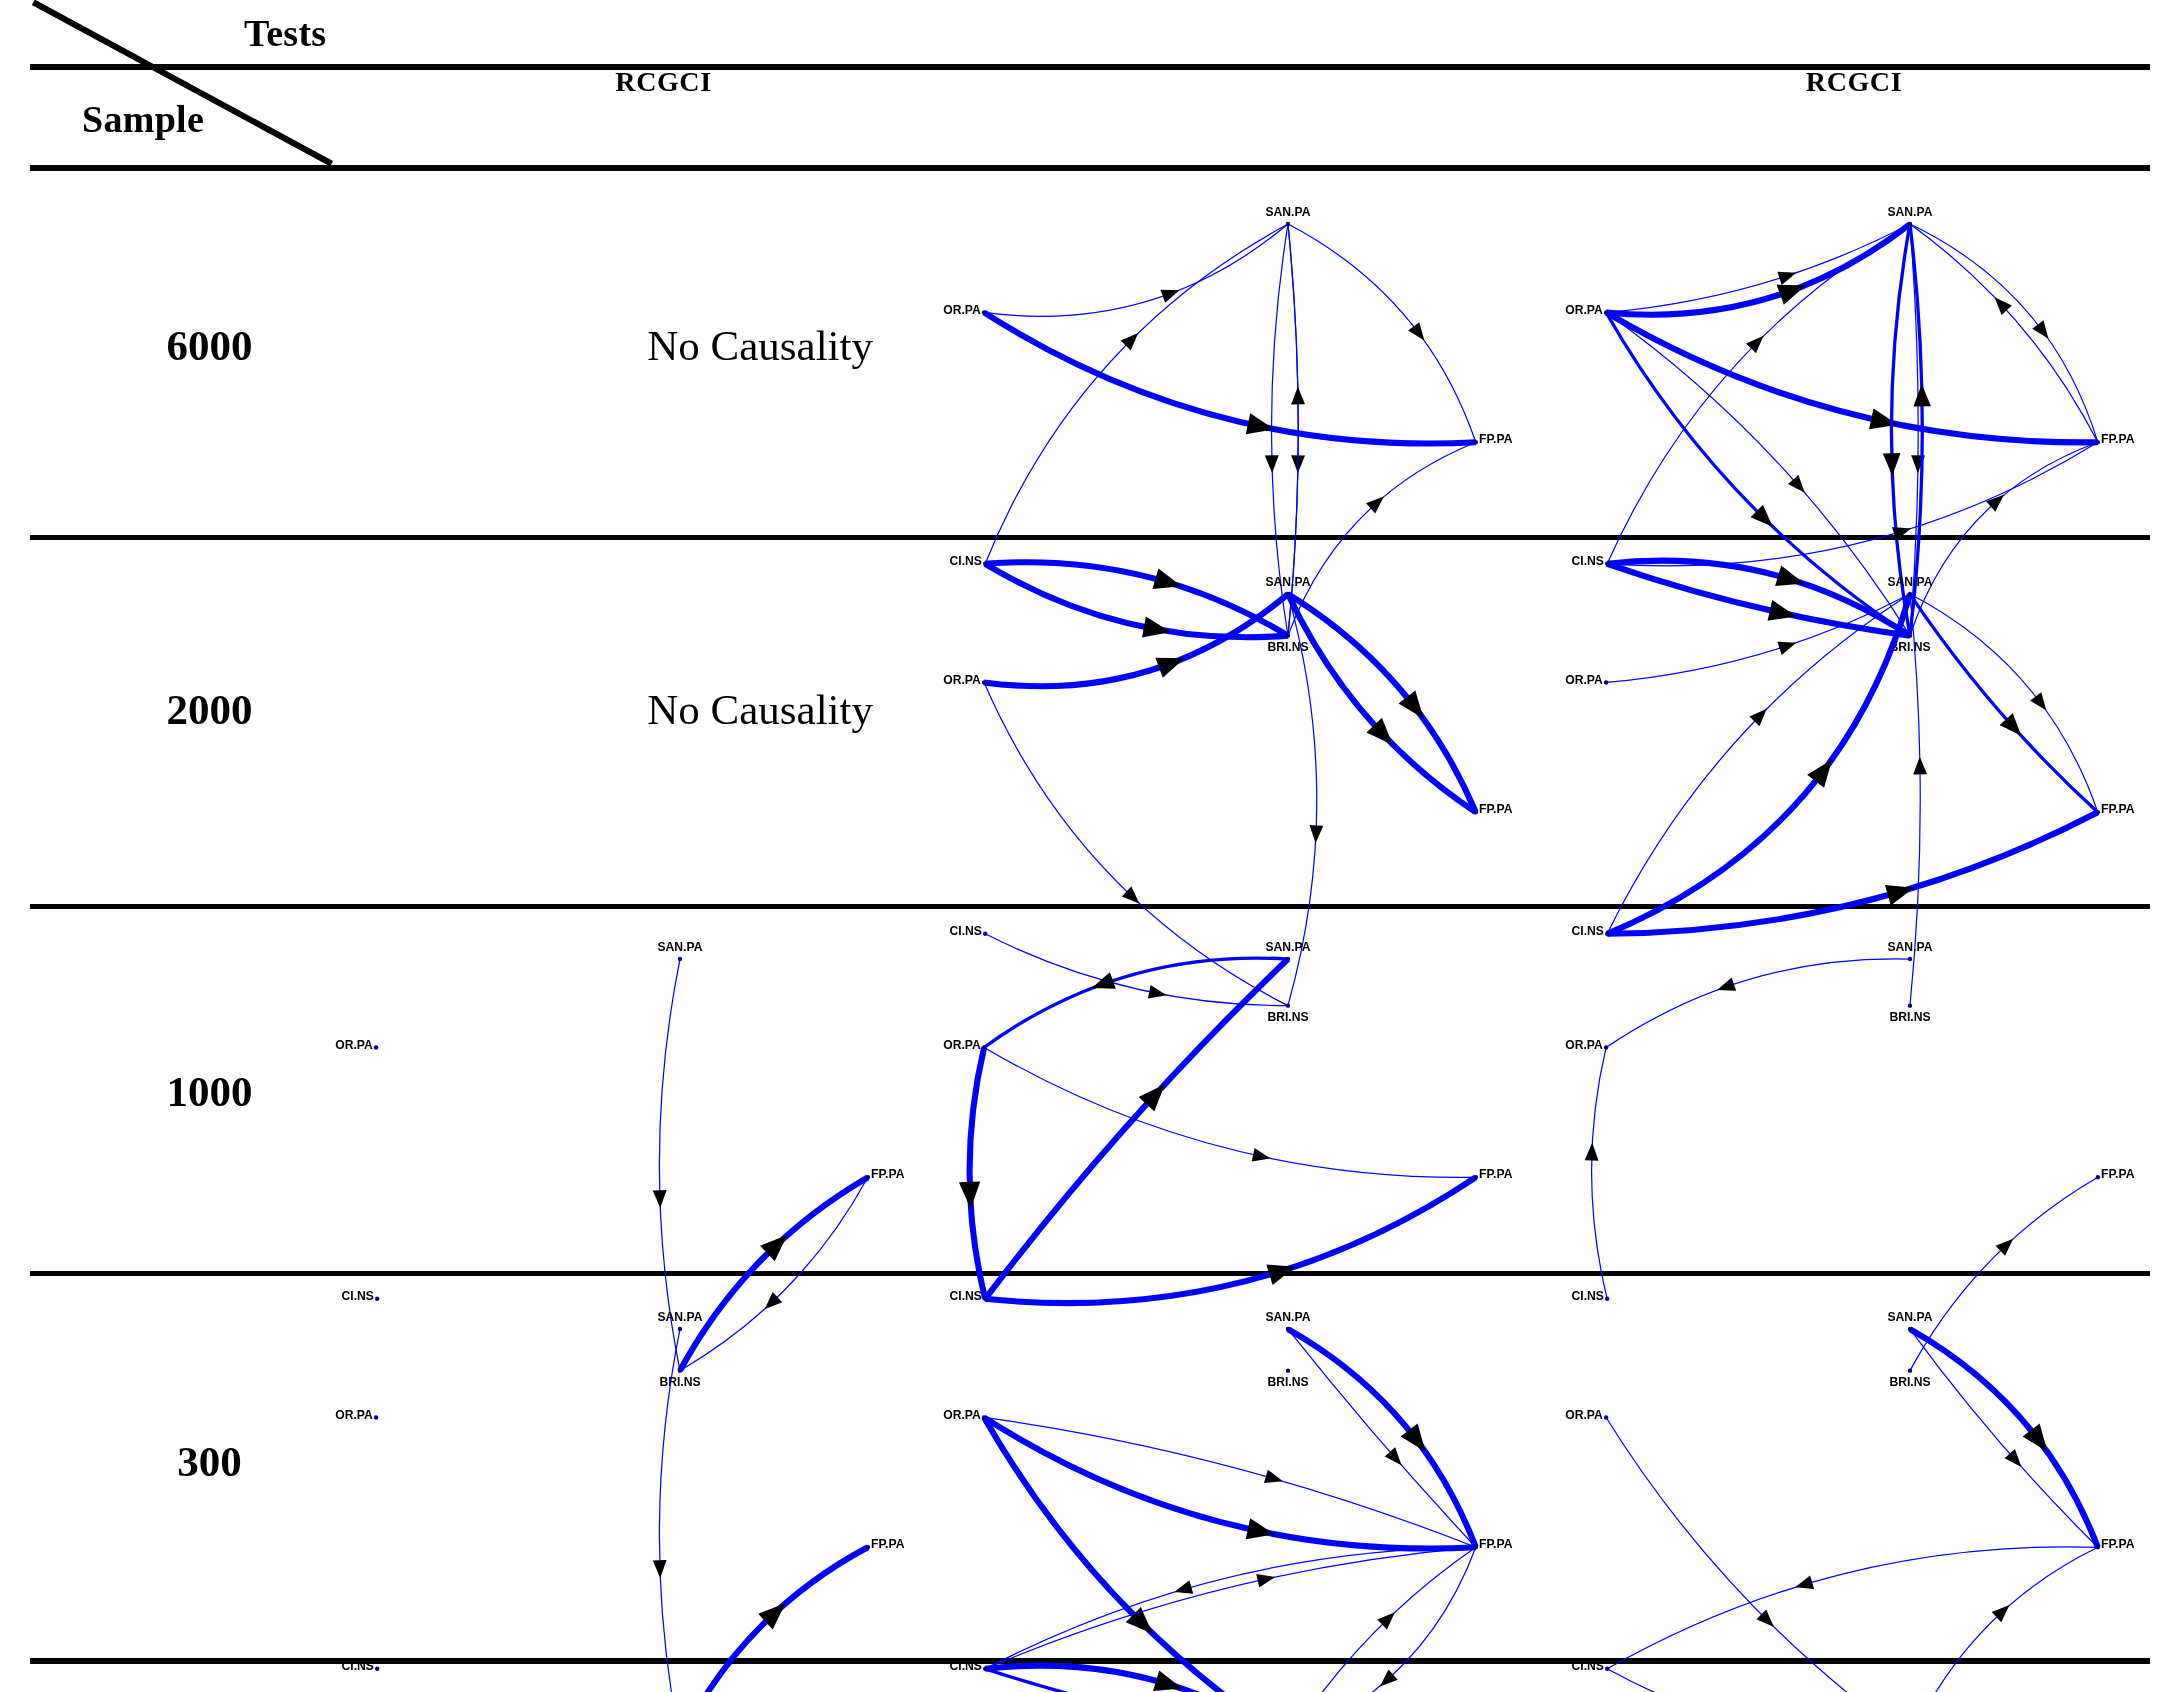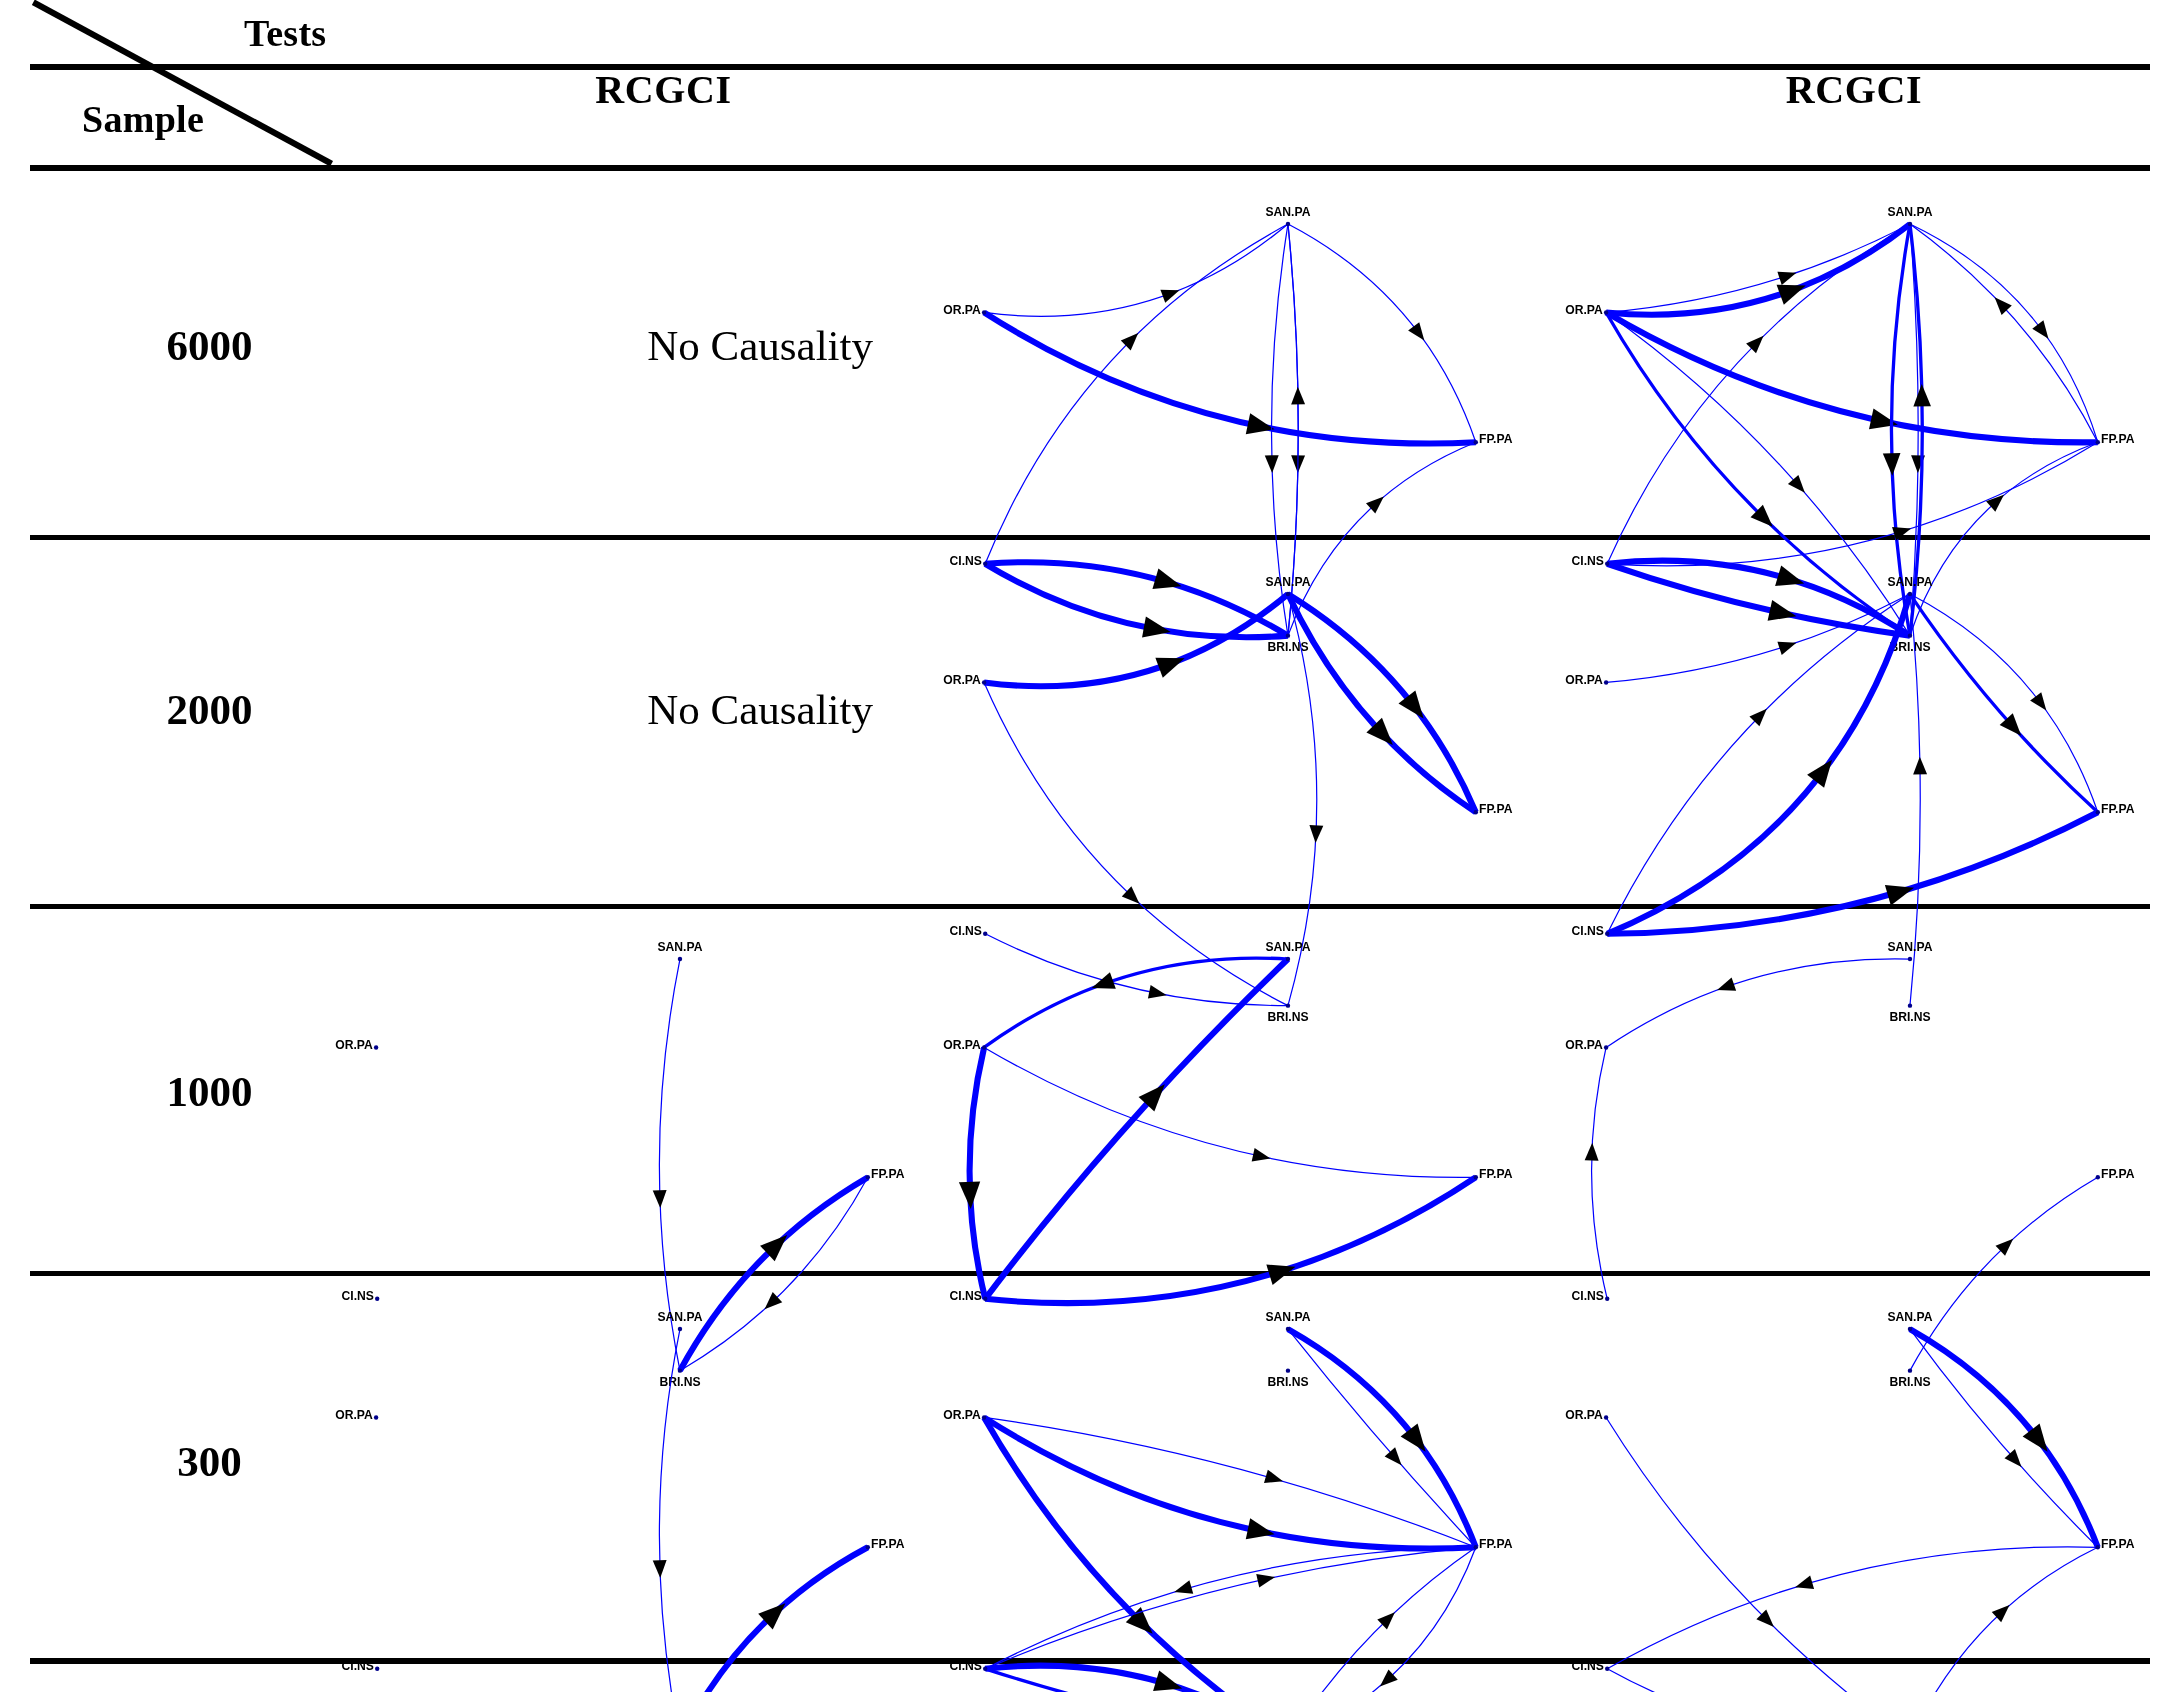--- a/index.html
+++ b/index.html
@@ -10,21 +10,21 @@
   .rule{position:absolute;left:30px;width:2120px;background:#000;}
   .rule.thick{height:6px;}
   .rule.thin{height:5px;}
 
   
   .hdr-corner{position:absolute;left:30px;top:0px;width:332px;height:166px;}
   .hdr-corner svg{position:absolute;left:0;top:0;}
   .lbl-tests{position:absolute;left:182px;top:11px;font-weight:bold;font-size:38px;letter-spacing:0.3px;margin-left:32px;}
   .lbl-sample{position:absolute;left:52px;top:97px;font-weight:bold;font-size:38px;letter-spacing:0.3px;}
 
-  .colhead{position:absolute;top:66px;font-weight:bold;font-size:40px;text-align:center;letter-spacing:0.6px;}
+  .colhead{position:absolute;top:66px;font-weight:bold;font-size:28px;text-align:center;letter-spacing:0.6px;}
   .colhead.c1{left:470px;width:387px;}
   .colhead.c2{left:973px;width:509px;}
   .colhead.c3{left:1597px;width:514px;}
 
   
   .rowlabel{position:absolute;left:77px;width:265px;text-align:center;font-weight:bold;font-size:43px;}
   .nocause{position:absolute;width:420px;text-align:right;font-size:43px;}
 
   .graph{position:absolute;}
   .graph svg{display:block;overflow:visible;}

